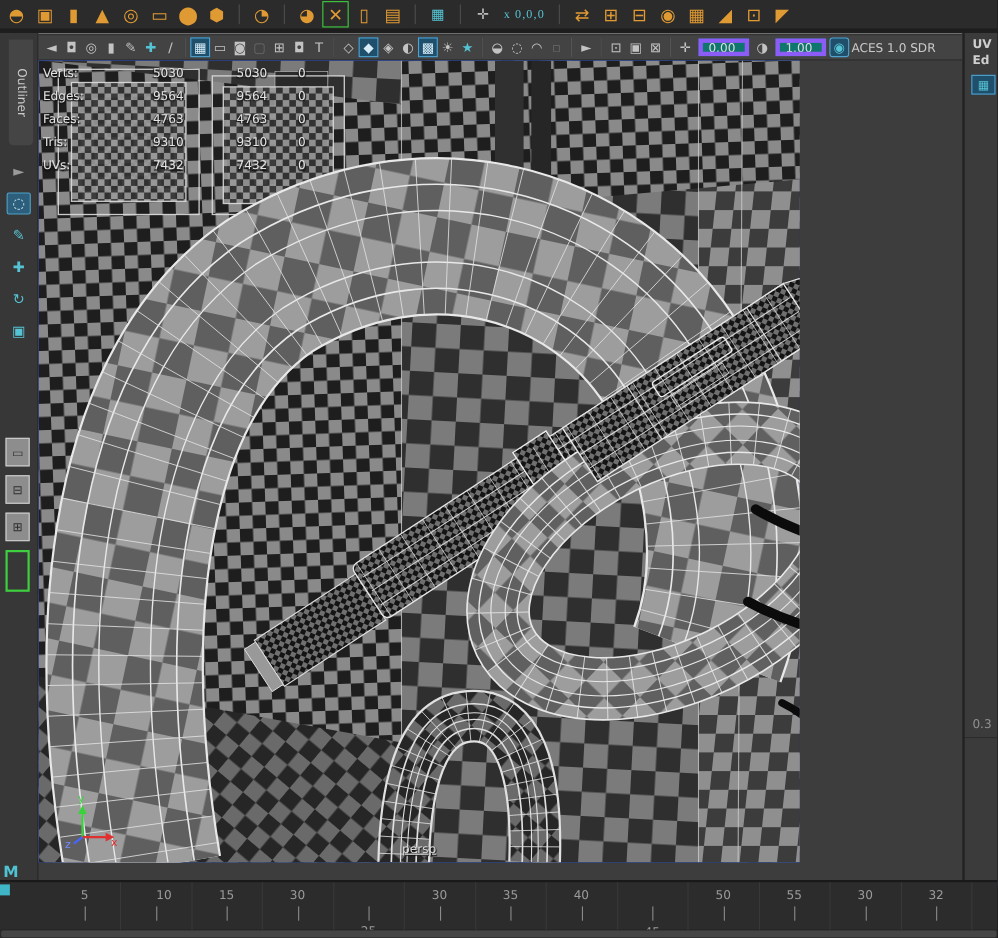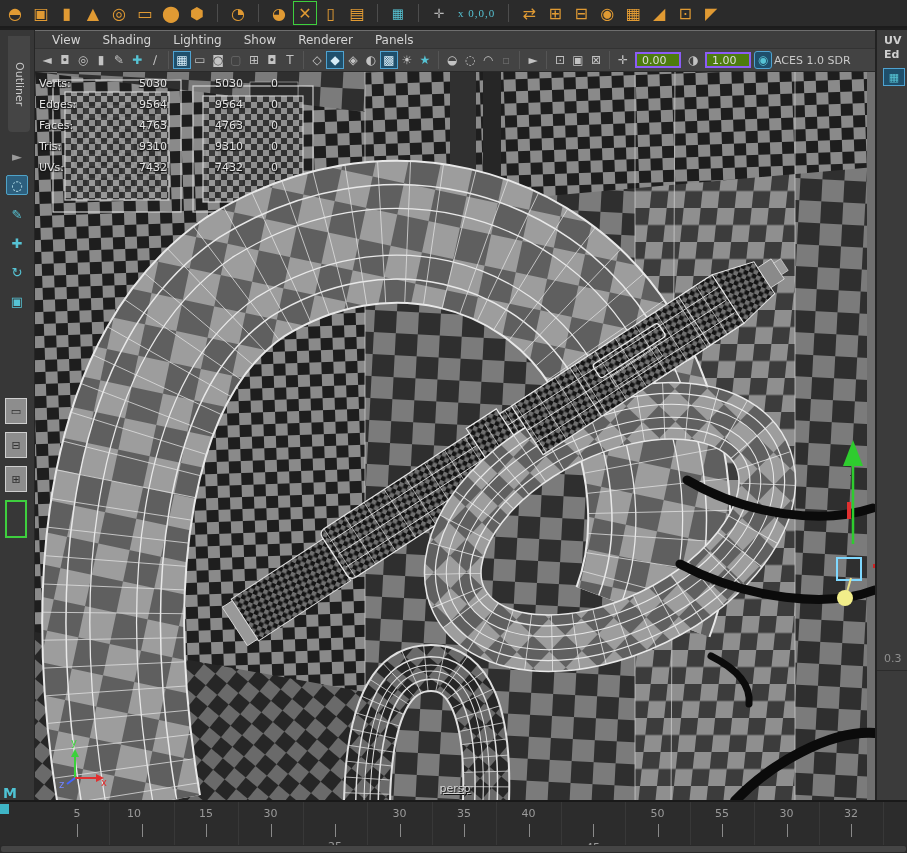--- a/index.html
+++ b/index.html
@@ -40,26 +40,26 @@
   .menu-item { color:#d4d4d4; font-size:12px; padding:0 11px; cursor:pointer; }
   #panel-toolbar { height:24px; display:flex; align-items:center; background:#434343; border-top:1px solid #333;
                    border-bottom:1px solid #2a2a2a; padding:0 3px; overflow:hidden; }
   .tsep { width:1px; height:18px; background:#2b2b2b; border-right:1px solid #555; margin:0 4px; flex:0 0 auto; }
   .ticon { min-width:18px; height:18px; display:flex; align-items:center; justify-content:center;
            color:#c3c3c3; font-size:12px; cursor:pointer; border:1px solid transparent; flex:0 0 auto; }
   .ticon.active { background:#1f4f6b; border:1px solid #4fa3d1; color:#d6ecf7; }
   .ticon.teal { color:#56c3d4; }
   .ticon.teal-active { background:#1f4f6b; border:1px solid #4fa3d1; color:#56c3d4; border-radius:3px; }
   .ticon.dim { opacity:.3; }
-  .tfield { width:46px; height:16px; background:#4d7c0f; border:2px solid #8b5cf6; color:#dcdcdc;
+  .tfield { width:46px; height:16px; background:#0f766e; border:4px solid #8b5cf6; color:#dcdcdc;
             font-size:11px; font-family:"DejaVu Sans","Liberation Sans",sans-serif; padding:0 5px; margin:0 3px; }
   .tlabel { color:#c9c9c9; font-size:11px; white-space:nowrap; padding-left:2px; }
 
   
-  #viewport { position:relative; width:840px; height:729px; background:#1d4ed8; overflow:hidden; cursor:crosshair; }
+  #viewport { position:relative; width:692px; height:729px; background:#1d4ed8; overflow:hidden; cursor:crosshair; }
   #hud { position:absolute; left:4px; top:1px; z-index:5; pointer-events:none; }
   .hud-row { display:grid; grid-template-columns:100px 76px 56px 30px; height:21px; align-items:center; }
   .hud-cell { color:#e3e3e3; font-size:11px; text-shadow:1px 1px 1px #141414, -1px 1px 1px #141414; }
   #persp-label { position:absolute; left:50%; bottom:6px; transform:translateX(-50%); color:#d6d6d6;
                  font-size:11px; text-shadow:1px 1px 1px #111; z-index:5; pointer-events:none;text-decoration:underline; }
 
   
   #right-panel { position:absolute; right:0; top:30px; width:32px; height:775px; background:#3b3b3b; border-left:2px solid #222; }
   #right-panel .rp-title { color:#cfcfcf; font-size:11px; font-weight:bold; padding-left:7px; line-height:14px; }
   #uv-editor-icon { margin:6px 0 0 6px; width:22px; height:18px; background:#1f4f6b; border:1px solid #4fa3d1;
@@ -127,28 +127,20 @@
     <div id="side-layouts">
         <div class="layout-btn ">▭</div>
         <div class="layout-btn ">⊟</div>
         <div class="layout-btn ">⊞</div>
         <div class="layout-btn green"></div>
       </div>
     <div id="maya-logo">M</div>
   </div>
 
   <div id="panel">
-    <div id="panel-menu">
-        <div class="menu-item">View</div>
-        <div class="menu-item">Shading</div>
-        <div class="menu-item">Lighting</div>
-        <div class="menu-item">Show</div>
-        <div class="menu-item">Renderer</div>
-        <div class="menu-item">Panels</div>
-      </div>
     <div id="panel-toolbar">
         <div class="ticon ">◄</div>
         <div class="ticon ">◘</div>
         <div class="ticon ">◎</div>
         <div class="ticon ">▮</div>
         <div class="ticon ">✎</div>
         <div class="ticon teal">✚</div>
         <div class="ticon ">∕</div>
         <div class="tsep"></div>
         <div class="ticon active">▦</div>
@@ -533,21 +525,21 @@
     <div id="uv-editor-icon">▦</div>
     <div id="rp-value">0.3</div>
     <div id="rp-line"></div>
   </div>
 
   <div id="time-slider">
     <div id="timeline-logo"></div>
   <div class="tick-label" style="left: 77px;">5</div>
       <div class="tick-mark" style="left: 77px;"></div>
       <div class="tick-sep" style="left: 109.25px;"></div>
-      <div class="tick-label" style="left: 134px; text-align: center;">10</div>
+      <div class="tick-label" style="left: 149px; text-align: center;">10</div>
       <div class="tick-mark" style="left: 141.5px;"></div>
       <div class="tick-sep" style="left: 173.75px;"></div>
       <div class="tick-label" style="left: 206px;">15</div>
       <div class="tick-mark" style="left: 206px;"></div>
       <div class="tick-sep" style="left: 238.25px;"></div>
       <div class="tick-label" style="left: 270.5px;">30</div>
       <div class="tick-mark" style="left: 270.5px;"></div>
       <div class="tick-sep" style="left: 302.75px;"></div>
       <div class="tick-label" style="left: 335px; margin-top: 33px;">25</div>
       <div class="tick-mark" style="left: 335px;"></div>

